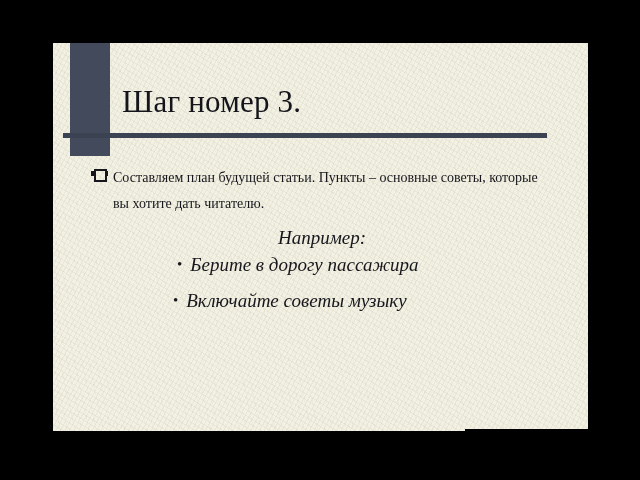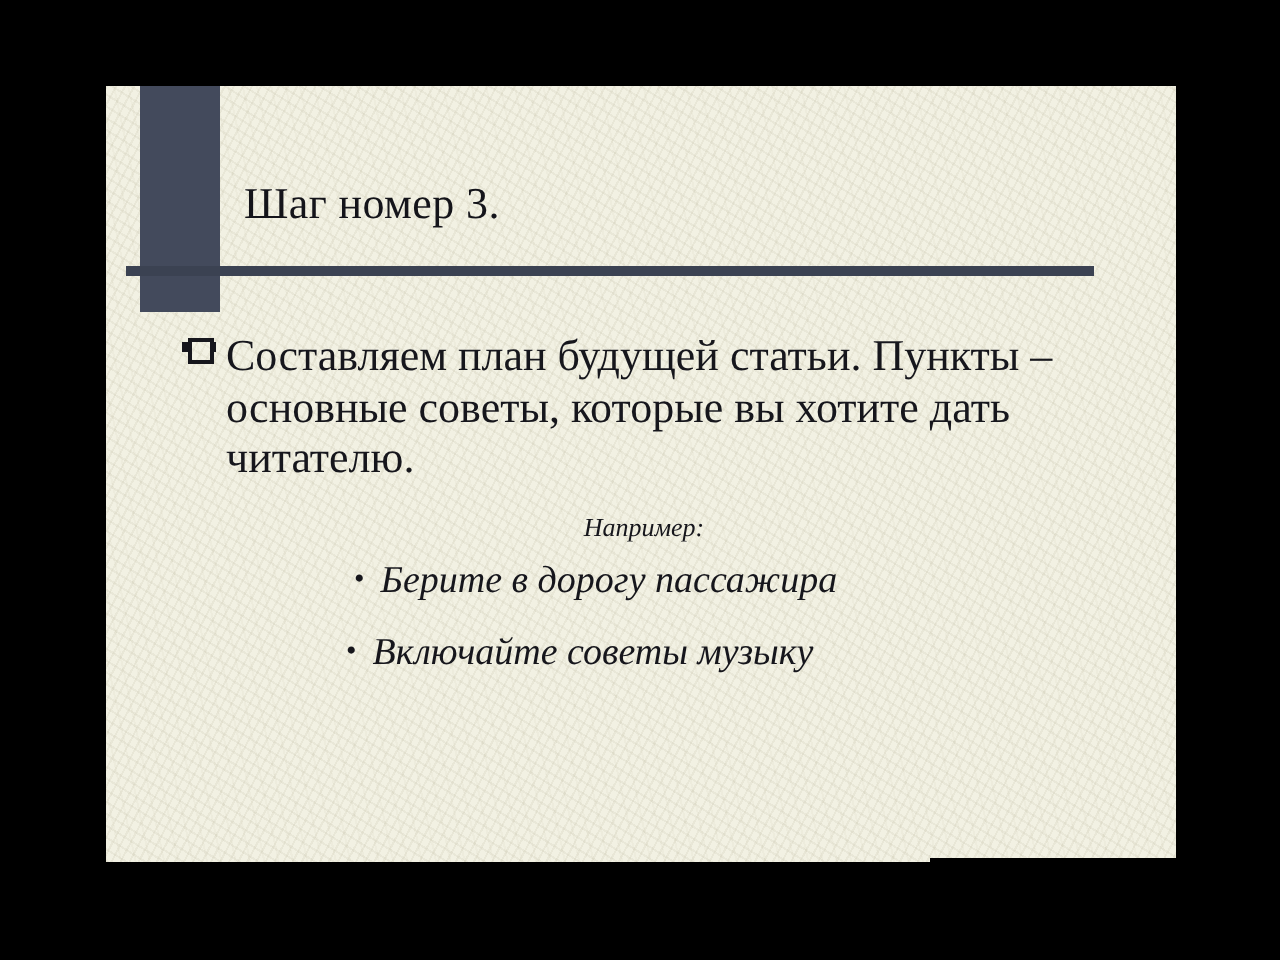--- a/index.html
+++ b/index.html
@@ -60,39 +60,39 @@
     top: 90px;
     width: 484px;
     height: 5px;
     background: #3b4252;
   }
   #slide-title {
     position: absolute;
     left: 69px;
     top: 41px;
     width: 430px;
-    font-size: 22px;
+    font-size: 31px;
     line-height: 36px;
     color: #14141a;
     letter-spacing: 0.2px;
     white-space: nowrap;
   }
 
   
   #body-block {
     position: absolute;
     left: 40px;
     top: 122px;
     width: 480px;
   }
 
   .main-point {
     position: relative;
     padding-left: 20px;
-    font-size: 22px;
+    font-size: 14px;
     line-height: 25.5px;
     color: #16161c;
     width: 430px;
   }
   .main-point .marker {
     position: absolute;
     left: 0px;
     top: 2px;
     width: 13px;
     height: 13px;
@@ -124,21 +124,21 @@
     top: 4px;
     width: 3px;
     height: 5px;
     background: #16161c;
   }
 
   .example-label {
     margin-top: 9px;
     text-align: center;
     font-style: italic;
-    font-size: 13px;
+    font-size: 19px;
     line-height: 26px;
     color: #16161c;
     padding-right: 22px;
   }
 
   .sub-item {
     font-style: italic;
     font-size: 19px;
     line-height: 26px;
     color: #16161c;

